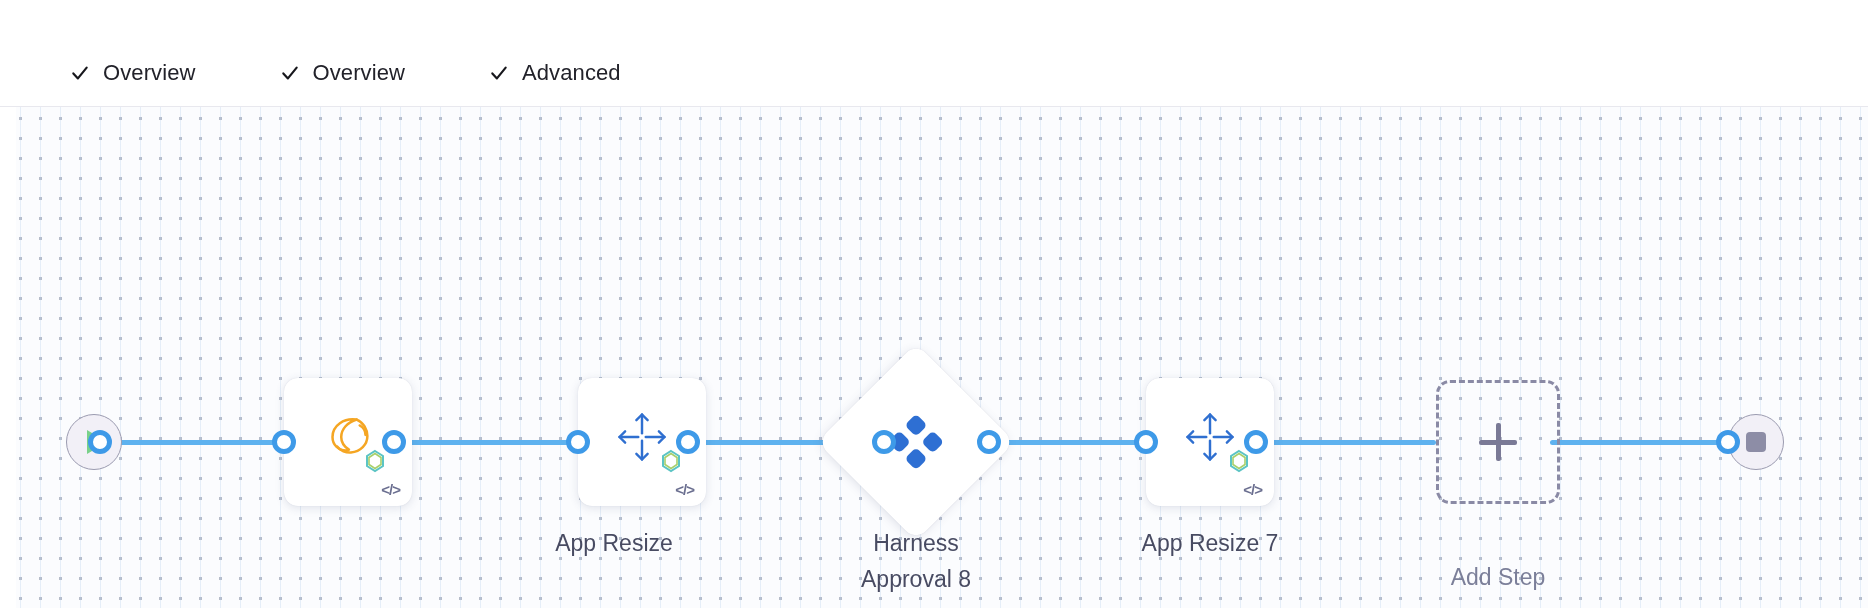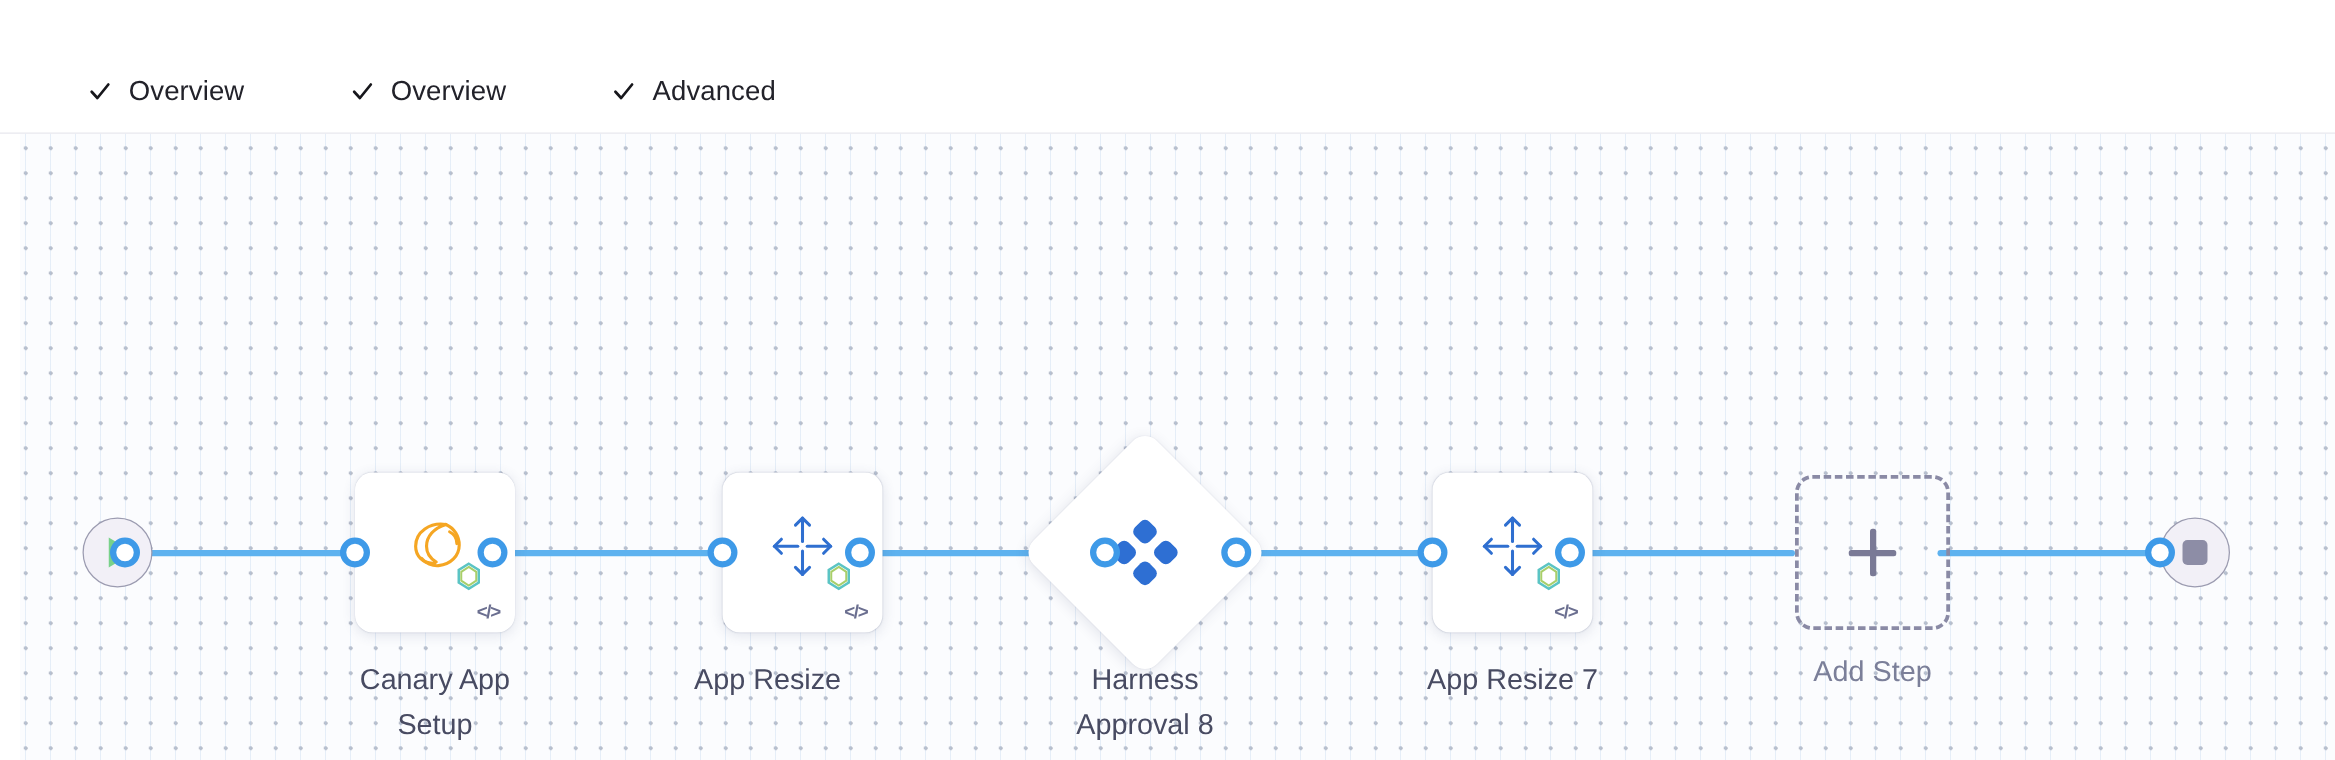--- a/index.html
+++ b/index.html
@@ -204,21 +204,21 @@
   .node-label {
     position: absolute;
     text-align: center;
     font-size: 23px;
     line-height: 1.55;
     color: #484b62;
     white-space: pre-line;
     z-index: 5;
     pointer-events: none;
   }
-  .node-label.muted { color: #7b7f99; }
+  .node-label.muted { color: #7b7f99; margin-top: 40px; }
 </style>
 </head>
 <body>
 
 <div id="app">
 
   <div class="tabbar">
 
     <div class="tab">
       <svg class="tab-check" viewBox="0 0 24 24">
@@ -269,22 +269,20 @@
         </svg>
         <svg width="26" height="26" viewBox="0 0 26 26" style="position:absolute; right:24px; bottom:-6px;">
           <polygon points="13,3 21,8 21,18 13,23 5,18 5,8" fill="none" stroke="#5bc4c4" stroke-width="2"></polygon>
           <polygon points="13,5.5 19,9.5 19,16.5 13,20.5 7,16.5 7,9.5" fill="none" stroke="#a8cf6a" stroke-width="1.6"></polygon>
         </svg>
       </div>
       <div class="code-badge">&lt;/&gt;</div>
     </div>
     <div class="port" style="left:256px;"></div>
     <div class="port" style="left:366px;"></div>
-    <div class="node-label" style="left:232px; top:458px; width:200px;">Canary App
-Setup</div>
 
     <div class="node step-card" style="left:562px;">
       <div class="step-icon">
         <svg width="60" height="60" viewBox="0 0 64 64">
           <g fill="none" stroke="#2f6fd0" stroke-width="2.6" stroke-linecap="round" stroke-linejoin="round">
             <path d="M32 8 V28"></path>
               <path d="M26 14 L32 8 L38 14"></path>
             <path d="M32 56 V36"></path>
               <path d="M26 50 L32 56 L38 50"></path>
             <path d="M8 32 H28"></path>

